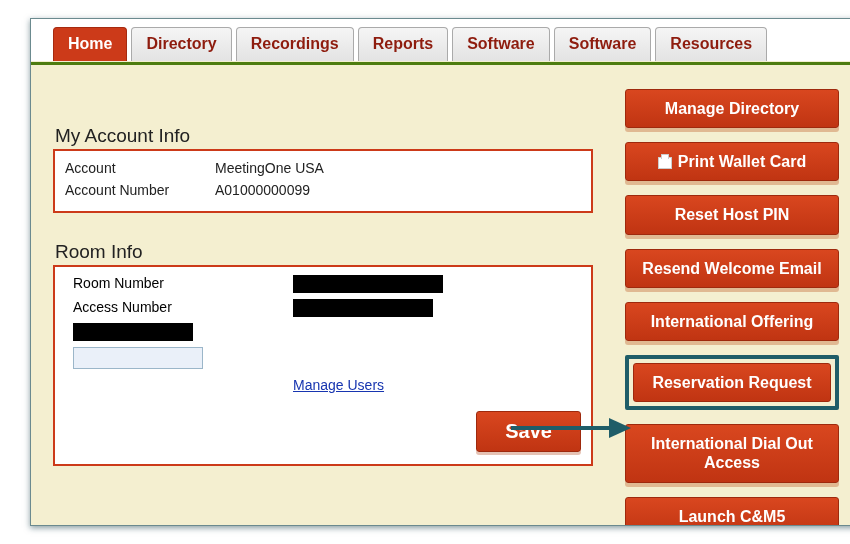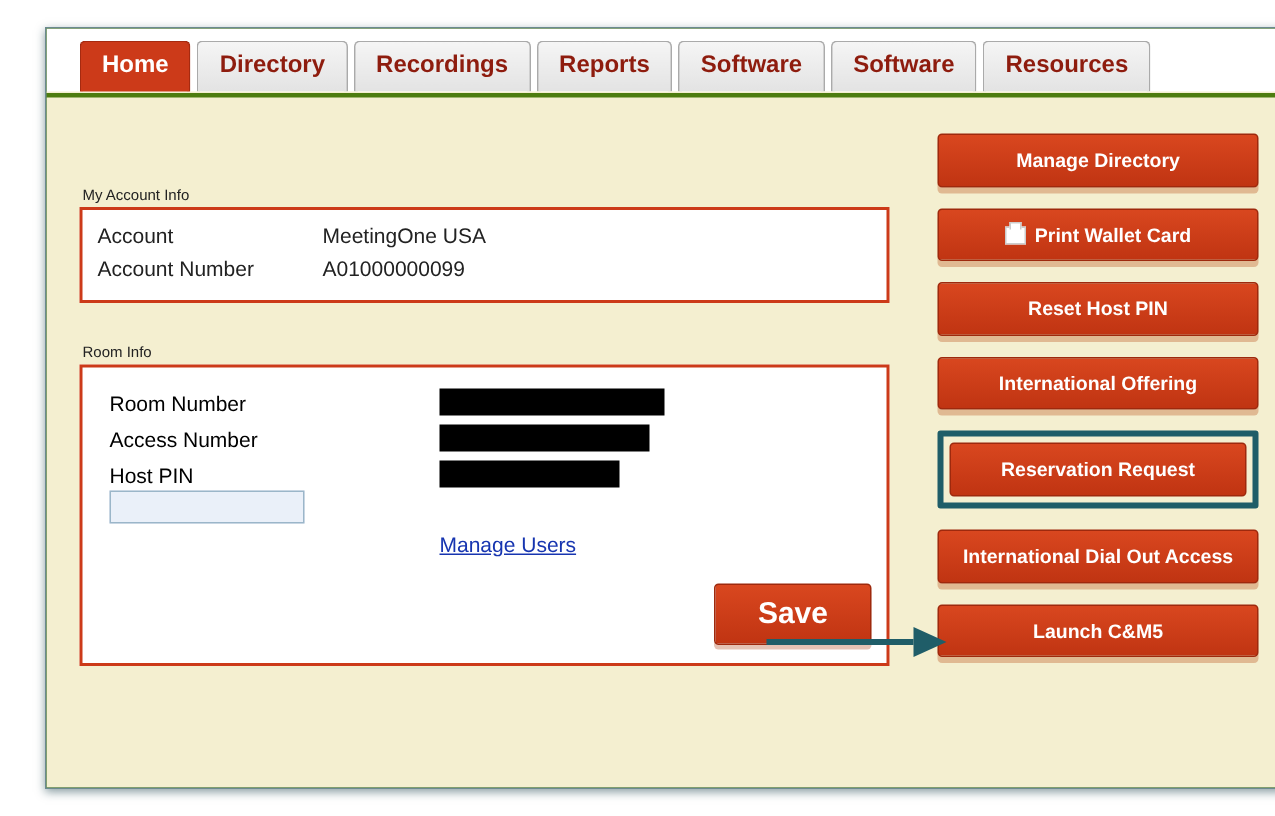--- a/index.html
+++ b/index.html
@@ -50,35 +50,35 @@
     position:absolute;
     left:0; right:0; top:46px; bottom:0;
     background:#f4efd0;
     padding:20px 18px 10px 22px;
     display:flex;
     align-items:flex-start;
   }
   .left-col { width:540px; }
   .right-col { width:214px; margin-left:auto; display:flex; flex-direction:column; gap:14px; padding-top:4px;}
   .section-title {
-    font-size:10px;
+    font-size:19px;
     color:#222;
     margin:28px 0 2px 2px;
   }
   .section-title.first { margin-top:40px; }
   .panel {
     border:2px solid #cc3a19;
     background:#fff;
     padding:6px 10px 10px 10px;
   }
   .kv { display:flex; align-items:center; min-height:22px;}
   .kv .k { width:150px; color:#222;}
   .kv .v { flex:1; color:#222;}
   .room-panel { padding:8px 10px 12px 18px; }
-  .room-row { display:flex; align-items:flex-end; min-height:24px;}
+  .room-row { display:flex; align-items:flex-start; min-height:24px;}
   .room-row .k { width:220px; }
   .redacted {
     display:inline-block; height:18px; background:#000;
   }
   .redacted.r1 { width:150px; }
   .redacted.r2 { width:140px; }
   .redacted.r3 { width:120px; }
   .input-like {
     height:22px;
     border:1px solid #9bb6c9;
@@ -109,21 +109,21 @@
     border:1px solid #9e290d;
     border-radius:3px;
     padding:8px 28px;
     box-shadow:0 3px 0 rgba(180,80,40,.35);
     cursor:pointer;
   }
   .side-btn {
     background:linear-gradient(#d9471f,#c03412);
     color:#fff;
     font-weight:bold;
-    font-size:13px;
+    font-size:16px;
     border:1px solid #9e290d;
     border-radius:3px;
     text-align:center;
     padding:9px 6px;
     box-shadow:0 4px 0 rgba(200,120,70,.45);
     cursor:pointer;
     line-height:1.2;
   }
   .side-btn .print-icon {
     display:inline-block; width:14px; height:12px;
@@ -192,38 +192,38 @@
       <div class="panel room-panel">
         <div class="room-row">
           <div class="k">Room Number</div>
           <span class="redacted r1"></span>
         </div>
         <div class="room-row">
           <div class="k">Access Number</div>
           <span class="redacted r2"></span>
         </div>
         <div class="room-row">
-          <div class="k">Host PIN</div>
           <span class="redacted r3"></span>
         </div>
         <div class="room-row">
           <span class="input-like phone-input"></span>
         </div>
         <a class="manage-link">Manage Users</a>
         <div class="save-row">
           <span class="save-btn">Save</span>
         </div>
       </div>
 
     </div>
 
     <div class="right-col">
       <div class="side-btn">Manage Directory</div>
       <div class="side-btn"><span class="print-icon"></span><span>Print Wallet Card</span></div>
       <div class="side-btn">Reset Host PIN</div>
+      <div class="side-btn">Resend Welcome Email</div>
       <div class="side-btn">International Offering</div>
       <div class="highlight-box">
         <div class="side-btn">Reservation Request</div>
       </div>
       <div class="side-btn">International Dial Out Access</div>
       <div class="side-btn">Launch C&amp;M5</div>
     </div>
 
     <div class="arrow">
       <div class="arrow-line"></div>

